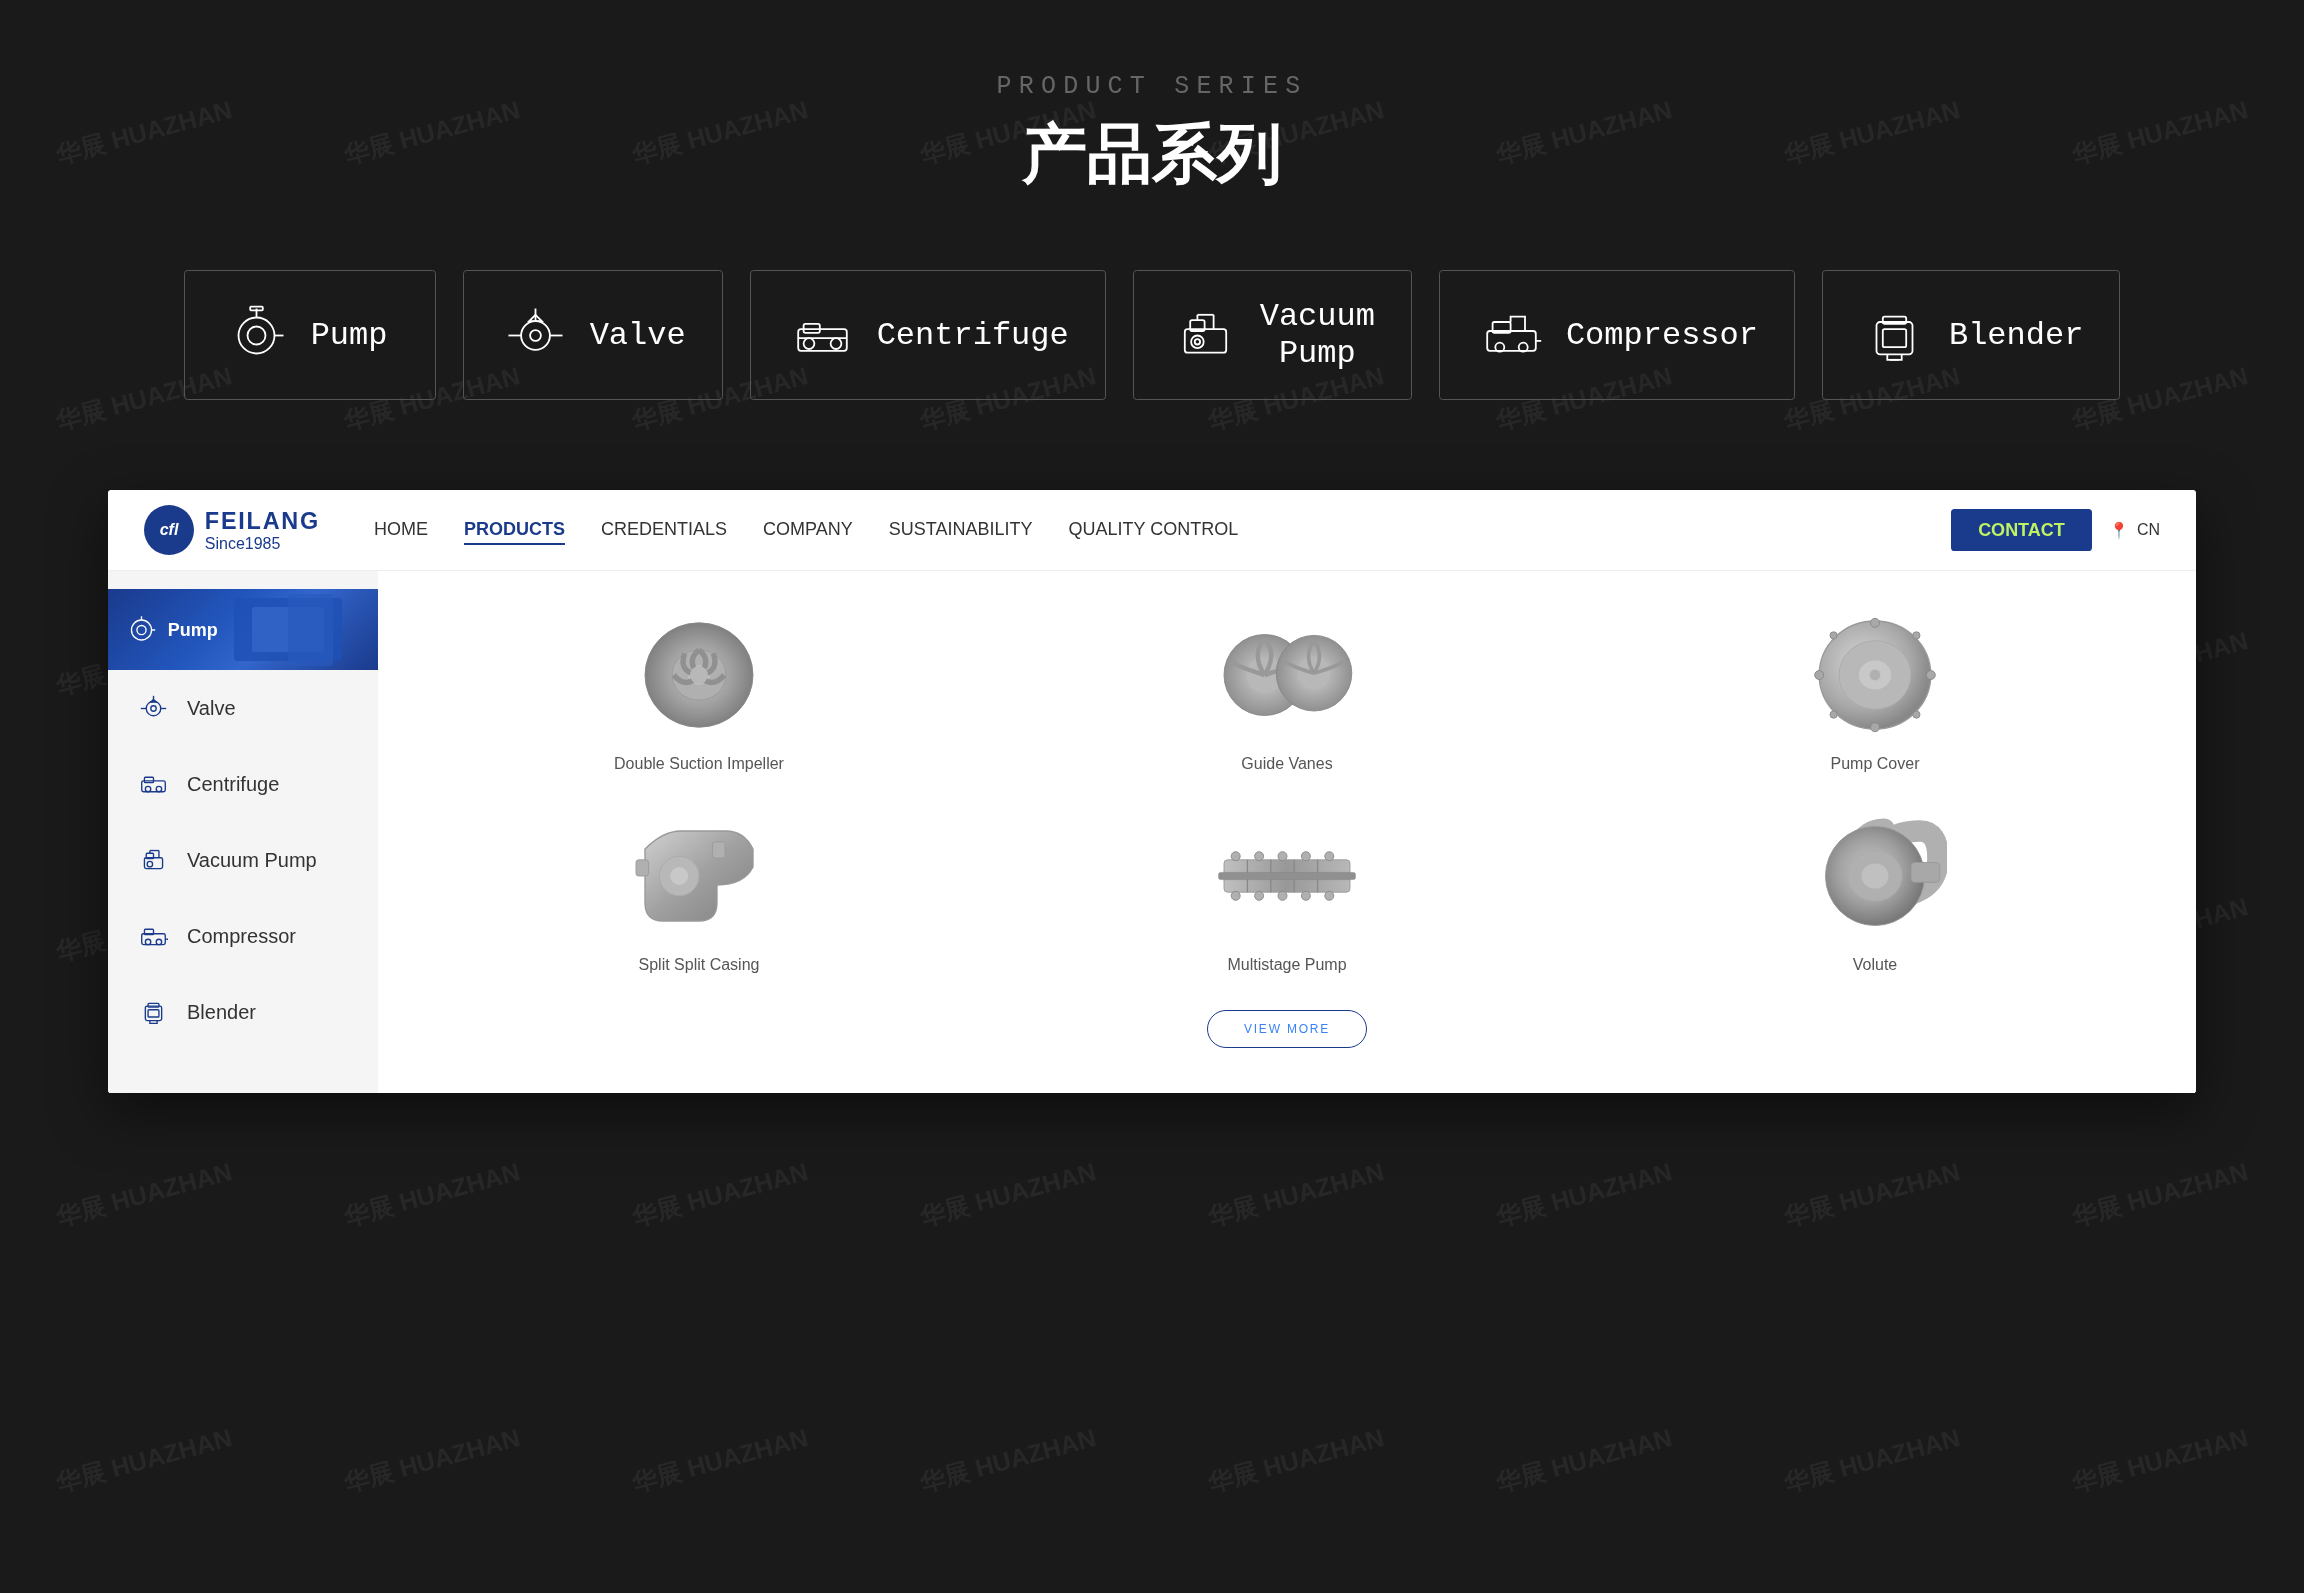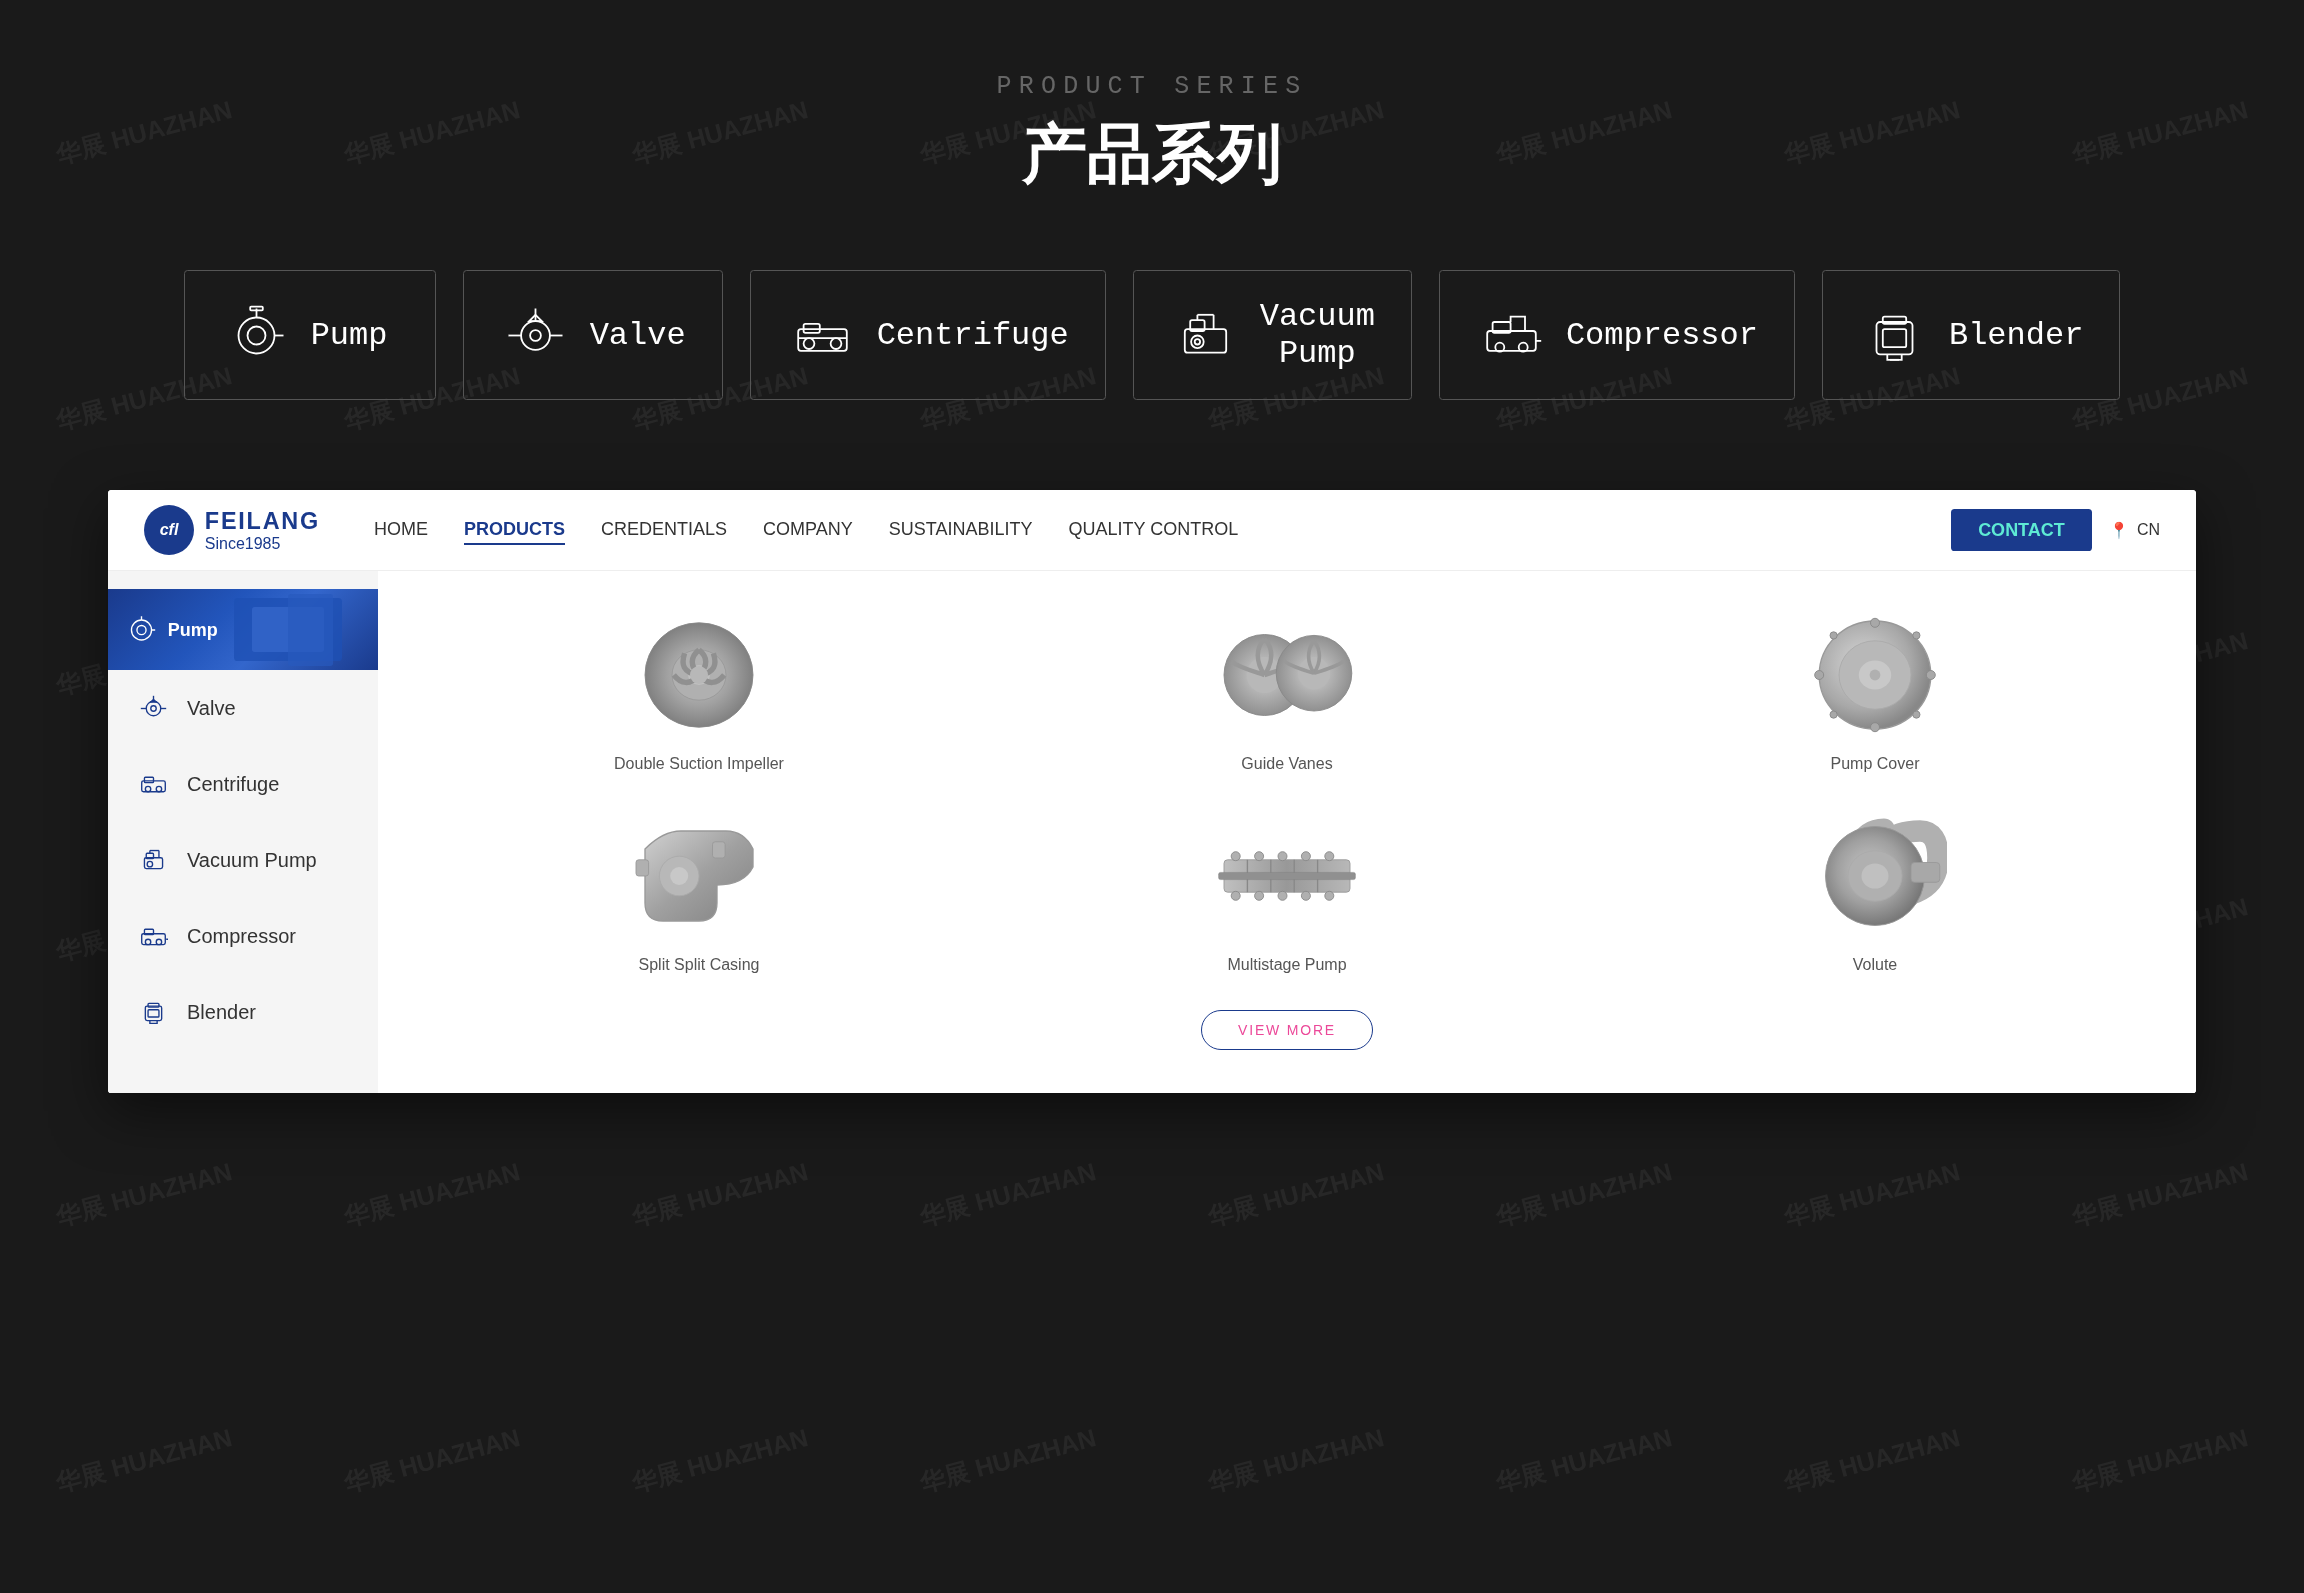--- a/index.html
+++ b/index.html
@@ -160,21 +160,21 @@
       font-weight: bold;
       border-bottom: 2.7px solid #1a3a8c;
     }
     .nav-right {
       display: flex;
       align-items: center;
       gap: 18px;
     }
     .contact-btn {
       background: #1a3a8c;
-      color: #5eead4;
+      color: #bef264;
       border: none;
       border-radius: 3.6px;
       padding: 10.8px 27px;
       font-size: 18px;
       cursor: pointer;
       font-weight: bold;
     }
     .lang-switcher {
       display: flex;
       align-items: center;
@@ -262,23 +262,23 @@
       font-size: 16px;
       text-align: center;
     }
 
     
     .view-more-btn {
       display: block;
       margin: 36px auto 0;
       border: 1.8px solid #1a3a8c;
       background: transparent;
-      color: #ec4899;
+      color: #3b82f6;
       padding: 10.8px 36px;
-      font-size: 14px;
+      font-size: 12px;
       border-radius: 27px;
       cursor: pointer;
       letter-spacing: 1.8px;
     }
 
     
     .bottom-space {
       height: 72px;
     }
   </style>

